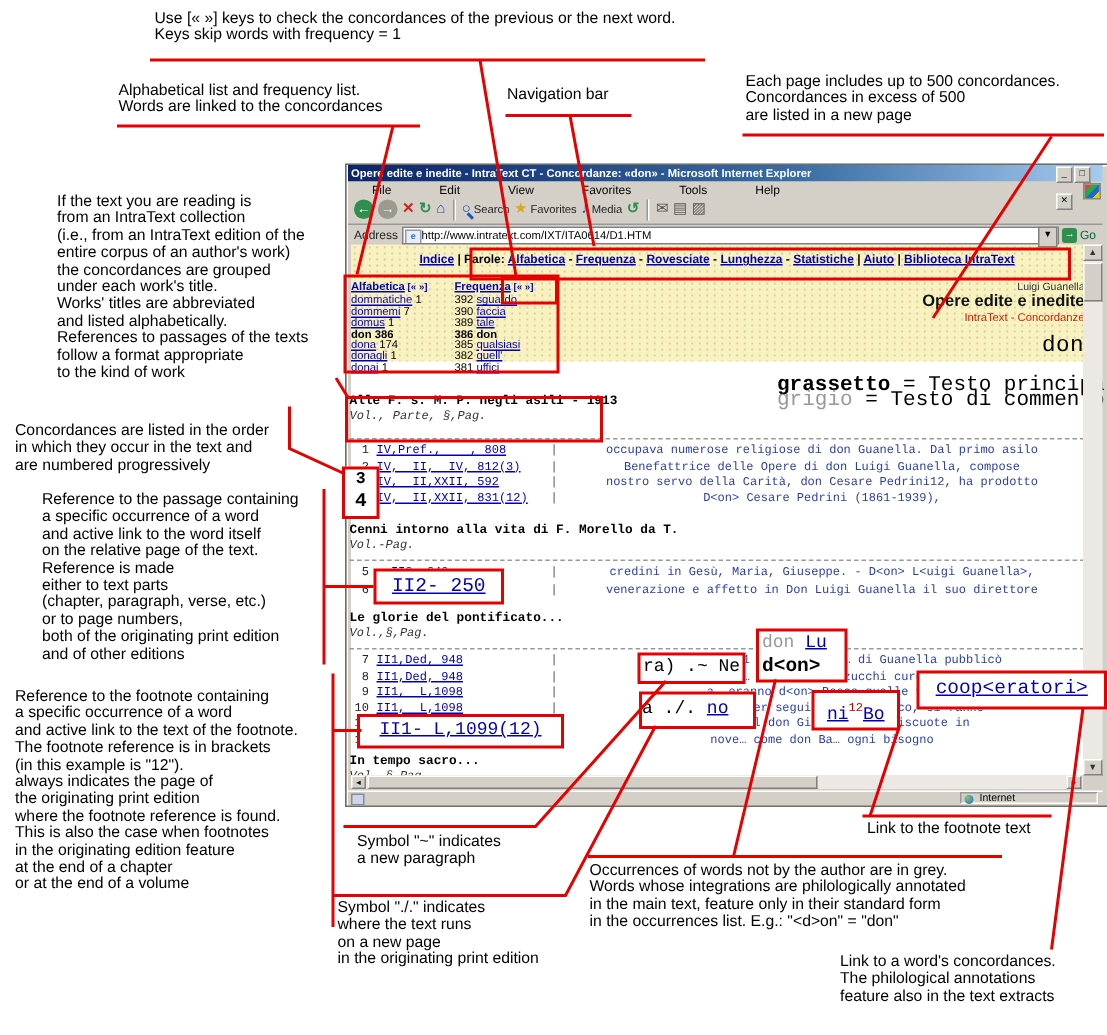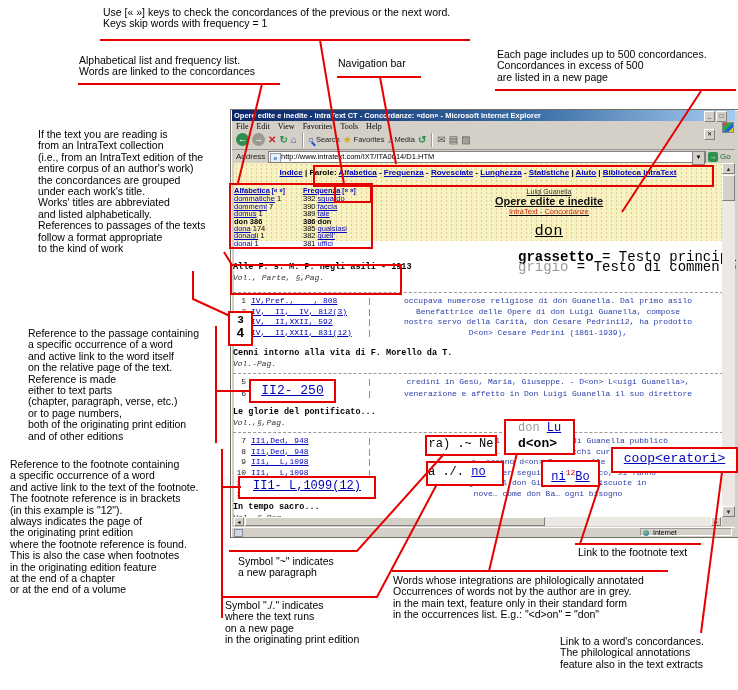--- a/index.html
+++ b/index.html
@@ -20,21 +20,21 @@
   .titlebar{position:absolute;left:232px;top:110px;width:503px;height:11px;
             background:linear-gradient(90deg,#0a246a,#3a6ea5 60%,#a6caf0);
             color:#fff;font-size:7.5px;font-weight:bold;line-height:11px;
             padding-left:2px;box-sizing:border-box;white-space:nowrap;overflow:hidden;z-index:2;}
   .win-btns{position:absolute;top:111px;left:703px;z-index:3;}
   .win-btn{display:inline-block;width:9px;height:9px;background:#d4d0c8;border:1px solid #808080;
            border-top-color:#fff;border-left-color:#fff;font-size:6px;line-height:8px;text-align:center;
            color:#000;margin-left:1px;vertical-align:top;}
   .menubar{position:absolute;left:232px;top:121px;width:503px;height:11px;background:#d4d0c8;
            font-size:8px;line-height:11px;color:#000;z-index:2;border-bottom:1px solid #aaa;}
-  .menu-item{display:inline-block;padding:0 4px;font-family:Liberation Serif, serif;}
+  .menu-item{display:inline-block;padding:0 16px;}
   .brand{position:absolute;left:722px;top:122px;width:10px;height:9px;z-index:3;
          background:linear-gradient(135deg,#d44 25%,#2a4 25% 50%,#26c 50% 75%,#dc2 75%);border:1px solid #888;}
   .toolbar{position:absolute;left:232px;top:132px;width:503px;height:18px;background:#d4d0c8;
            z-index:2;border-bottom:1px solid #999;font-size:7.5px;line-height:16px;white-space:nowrap;
            padding-left:4px;box-sizing:border-box;}
   .tb-btn{display:inline-block;vertical-align:top;height:16px;margin-right:3px;color:#222;}
   .tb-ico{display:inline-block;font-size:10px;line-height:15px;vertical-align:top;}
   .tb-ico.circle{width:13px;height:13px;border-radius:50%;text-align:center;line-height:13px;
                  color:#fff;font-size:9px;margin-top:1px;}
   .tb-ico.green{background:#2f8f4e;}
@@ -91,21 +91,21 @@
            font-weight:bold;z-index:2;white-space:nowrap;}
   .nav-link{color:#0000bb;text-decoration:underline;}
   .nav-bold{color:#000;}
   .nav-sep{color:#000;}
   .wtable{position:absolute;top:187px;width:66px;font-size:7.5px;line-height:7.4px;z-index:2;white-space:nowrap;}
   .wt-a{left:234px;} .wt-f{left:303px;}
   .wt-head{font-weight:bold;margin-bottom:1px;}
   .wt-keys{font-size:6.5px;color:#0000bb;}
   .wt-row{white-space:nowrap;}
   .wt-bold{font-weight:bold;color:#000;text-decoration:none;}
-  .pg-header{position:absolute;left:375px;top:188px;width:348px;text-align:center;z-index:2;text-decoration:underline;}
+  .pg-header{position:absolute;left:375px;top:188px;width:348px;text-align:right;z-index:2;}
   .pg-author{font-size:7px;color:#333;}
   .pg-work{font-size:11px;font-weight:bold;color:#111;}
   .pg-sub{font-size:7.5px;color:#cc2200;}
   .pg-word{font-size:15px;color:#000;letter-spacing:1px;margin-top:5px;}
   .legend{position:absolute;left:518px;top:252px;z-index:2;font-family:"Liberation Mono",monospace;
           font-size:14px;line-height:10px;white-space:nowrap;}
   .leg-bold{font-weight:bold;} .leg-grey{color:#999;}
   
   #concordance{position:absolute;left:233px;top:262px;width:490px;z-index:2;
                font-family:"Liberation Mono",monospace;font-size:8px;color:#000;}
@@ -151,20 +151,25 @@
       <div class="ln">(i.e., from an IntraText edition of the</div>
       <div class="ln">entire corpus of an author's work)</div>
       <div class="ln">the concordances are grouped</div>
       <div class="ln">under each work's title.</div>
       <div class="ln">Works' titles are abbreviated</div>
       <div class="ln">and listed alphabetically.</div>
       <div class="ln">References to passages of the texts</div>
       <div class="ln">follow a format appropriate</div>
       <div class="ln">to the kind of work</div>
     </div>
+  <div class="ann" style="left:10px;top:282px">
+      <div class="ln">Concordances are listed in the order</div>
+      <div class="ln">in which they occur in the text and</div>
+      <div class="ln">are numbered progressively</div>
+    </div>
   <div class="ann" style="left:28px;top:328px">
       <div class="ln">Reference to the passage containing</div>
       <div class="ln">a specific occurrence of a word</div>
       <div class="ln">and active link to the word itself</div>
       <div class="ln">on the relative page of the text.</div>
       <div class="ln">Reference is made</div>
       <div class="ln">either to text parts</div>
       <div class="ln">(chapter, paragraph, verse, etc.)</div>
       <div class="ln">or to page numbers,</div>
       <div class="ln">both of the originating print edition</div>
@@ -188,22 +193,22 @@
       <div class="ln">Symbol "~" indicates</div>
       <div class="ln">a new paragraph</div>
     </div>
   <div class="ann" style="left:225px;top:600px">
       <div class="ln">Symbol "./." indicates</div>
       <div class="ln">where the text runs</div>
       <div class="ln">on a new page</div>
       <div class="ln">in the originating print edition</div>
     </div>
   <div class="ann" style="left:393px;top:575px">
+      <div class="ln">Occurrences of words not by the author are in grey.</div>
       <div class="ln">Words whose integrations are philologically annotated</div>
-      <div class="ln">Occurrences of words not by the author are in grey.</div>
       <div class="ln">in the main text, feature only in their standard form</div>
       <div class="ln">in the occurrences list. E.g.: "&lt;d&gt;on" = "don"</div>
     </div>
   <div class="ann" style="left:578px;top:547px">Link to the footnote text</div>
   <div class="ann" style="left:560px;top:636px">
       <div class="ln">Link to a word's concordances.</div>
       <div class="ln">The philological annotations</div>
       <div class="ln">feature also in the text extracts</div>
     </div>
 
@@ -377,21 +382,21 @@
   <div class="rbox" style="left:334px;top:184px;width:34px;height:15px"></div>
   <div class="rbox" style="left:229px;top:183px;width:140px;height:62px"></div>
   <div class="rbox" style="left:313px;top:165px;width:397px;height:18px"></div>
   <div class="rbox" style="left:230px;top:264px;width:168px;height:27px"></div>
 
   <div class="mag" style="left:228px;top:311px;width:21px;height:31px;font-size:11px;line-height:14px;text-align:center;font-weight:bold">
     <div>3</div>
     <div style="font-size:13px">4</div>
   </div>
   <div class="mag lnk" style="left:249px;top:379px;width:83px;height:20px;font-size:13px;line-height:19px;text-align:center">II2- 250</div>
-  <div class="mag" style="left:504px;top:419px;width:55px;height:32px;font-size:12px;line-height:15px;padding-left:12px">
+  <div class="mag" style="left:504px;top:419px;width:55px;height:32px;font-size:12px;line-height:15px;padding-left:2px">
     <div><span class="greyw">don </span><span class="lnk">Lu</span></div>
     <div style="font-weight:bold;font-size:13px">d&lt;on&gt;</div>
   </div>
   <div class="mag" style="left:425px;top:435px;width:68px;height:17px;font-size:12px;line-height:15px;text-align:center">ra) .~ Ne</div>
   <div class="mag lnk" style="left:611px;top:447px;width:123px;height:22px;font-size:13px;line-height:20px;text-align:center">coop&lt;eratori&gt;</div>
   <div class="mag" style="left:426px;top:461px;width:74px;height:21px;font-size:12px;line-height:19px;text-align:left">
     <span>a ./. </span><span class="lnk">no</span>
   </div>
   <div class="mag" style="left:541px;top:460px;width:55px;height:23px;font-size:12px;line-height:21px;text-align:center">
     <span class="lnk">ni</span><sup style="color:#cc0000;font-size:8px">12</sup><span class="lnk">Bo</span>

